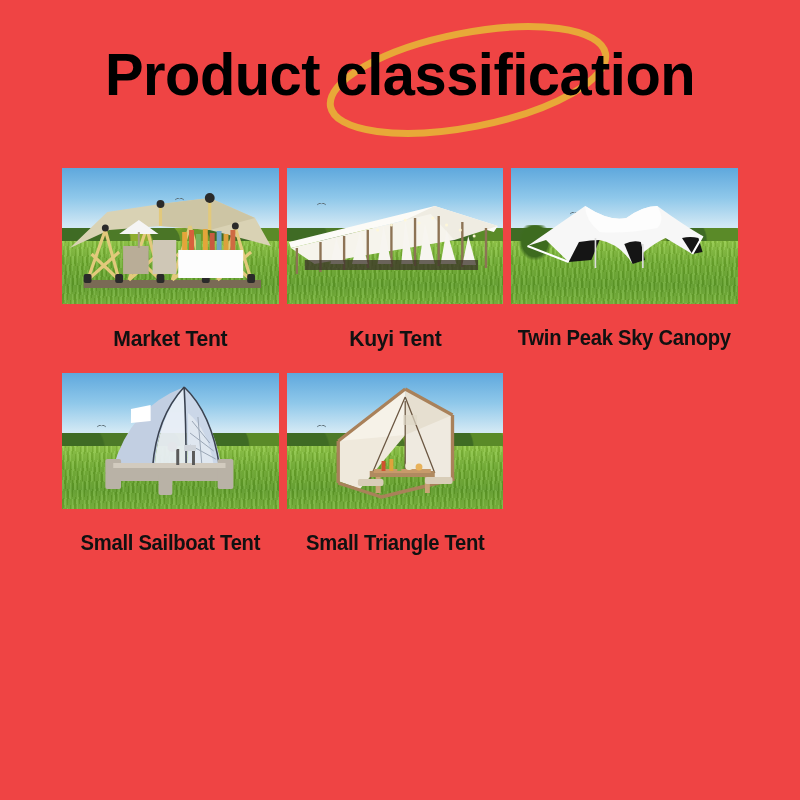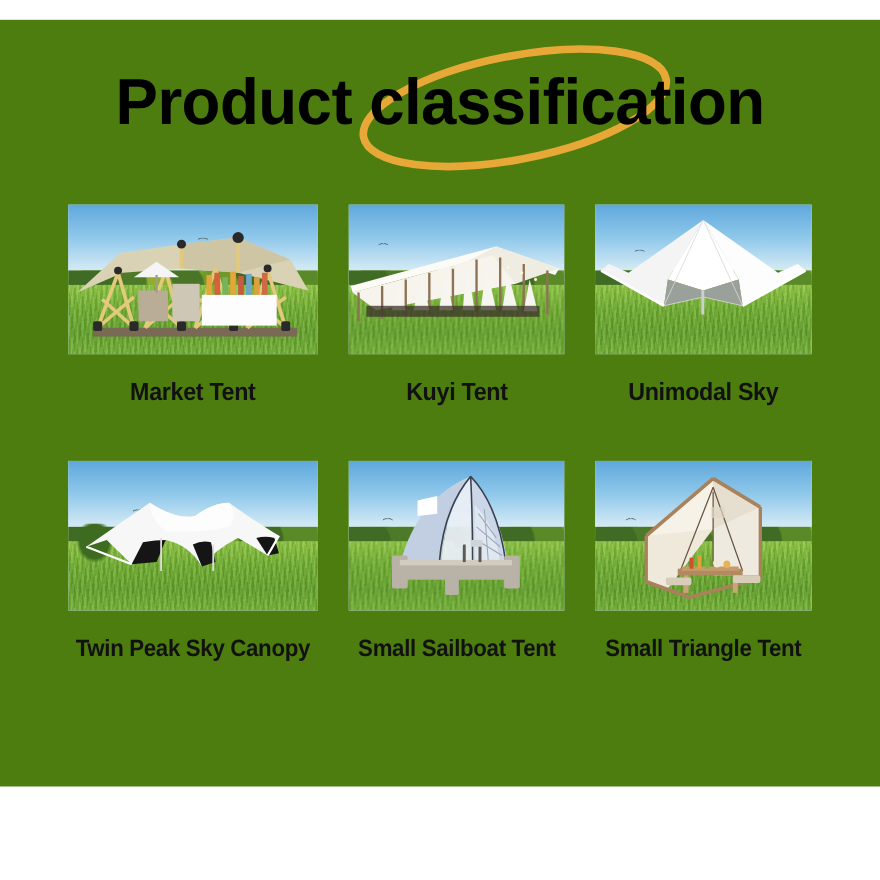--- a/index.html
+++ b/index.html
@@ -2,21 +2,21 @@
 <html><head>
 <meta charset="utf-8">
 <style>
   * { box-sizing: border-box; margin: 0; padding: 0; }
   html, body {
     width: 800px; height: 800px;
     background: #ffffff;
     font-family: "Liberation Sans", sans-serif;
     overflow: hidden;
   }
-  .page { position: relative; width: 800px; height: 697px; background: #4d7c0f; margin-top: 18px; }
+  .page { position: relative; width: 800px; height: 800px; background: #ef4444; }
 
   
   .title-block {
     position: relative;
     height: 150px;
     display: flex; align-items: center; justify-content: center;
   }
   .swoosh { position: absolute; left: 0; top: 0; width: 800px; height: 150px; pointer-events: none; }
   .title-text {
     position: relative;
@@ -32,21 +32,20 @@
 
   
   .grid {
     position: absolute;
     left: 62px; top: 168px;
     width: 676px;
     display: grid;
     grid-template-columns: repeat(3, 1fr);
     column-gap: 8px;
     row-gap: 0px;
-    gap: 28px;
   }
   .cell { width: 100%; }
   .thumb {
     position: relative;
     width: 100%;
     height: 136px;
     overflow: hidden;
     background: #bfe3f5;
   }
   .caption {
@@ -199,39 +198,20 @@
             <circle cx="176" cy="62" r="1.5"></circle>
               <circle cx="190" cy="68" r="1.5"></circle>
             <circle cx="106" cy="57" r="1.5"></circle>
               <circle cx="92" cy="62" r="1.5"></circle>
           </g>
         </svg>
       </div>
       <div class="caption">Kuyi Tent</div>
     </div>
 
-    <div class="cell">
-      <div class="thumb">
-        <div class="sky"></div>
-        <div class="treeline"></div>
-        <div class="grass-far"></div>
-        <div class="grass"></div>
-        <div class="bird" style="left:18%;top:30%"></div>
-        <svg class="art" viewBox="0 0 220 136" preserveAspectRatio="none">
-          <path d="M110 14 L186 62 L206 54 L214 60 L150 92 L146 68 Z" fill="#fdfdfd"></path>
-          <path d="M110 14 L34 62 L14 54 L6 60 L70 92 L74 68 Z" fill="#f4f4f4"></path>
-          <path d="M110 14 L146 68 L110 78 L74 68 Z" fill="#ffffff"></path>
-          <path d="M74 68 L110 78 L146 68 L150 92 L110 84 L70 92 Z" fill="#9aa09a"></path>
-          <path d="M110 14 L150 92 L110 84 L70 92 Z" fill="none" stroke="#d9d9d9" stroke-width="0.8"></path>
-          <path d="M6 60 L70 92 M214 60 L150 92" stroke="#ffffff" stroke-width="2.4"></path>
-          <rect x="108" y="78" width="3" height="22" fill="#cfcfcf"></rect>
-        </svg>
-      </div>
-      <div class="caption">Unimodal Sky</div>
-    </div>
 
     <div class="cell">
       <div class="thumb">
         <div class="sky"></div>
         <div class="treeline"></div>
         <div class="grass-far"></div>
         <div class="grass"></div>
         <div class="tree-l"></div>
         <div class="bird" style="left:26%;top:32%"></div>
         <svg class="art" viewBox="0 0 220 136" preserveAspectRatio="none">

